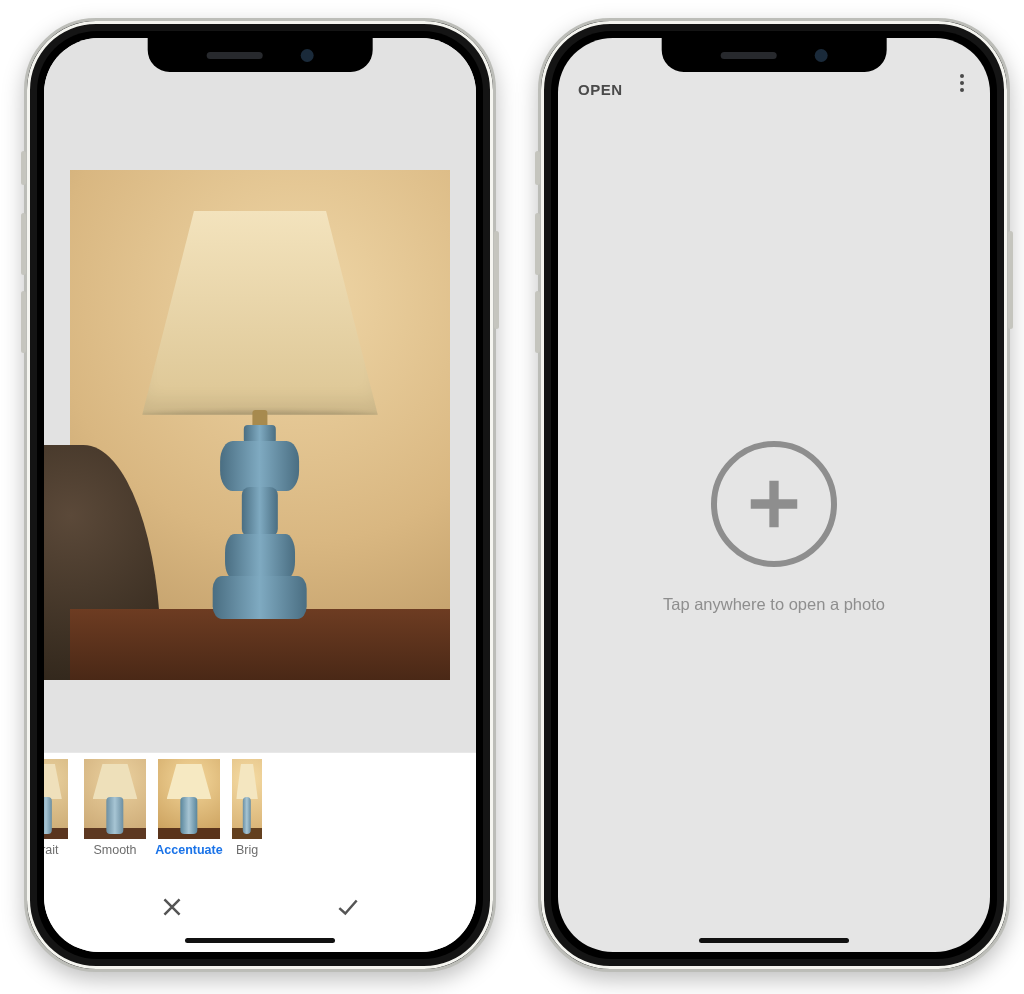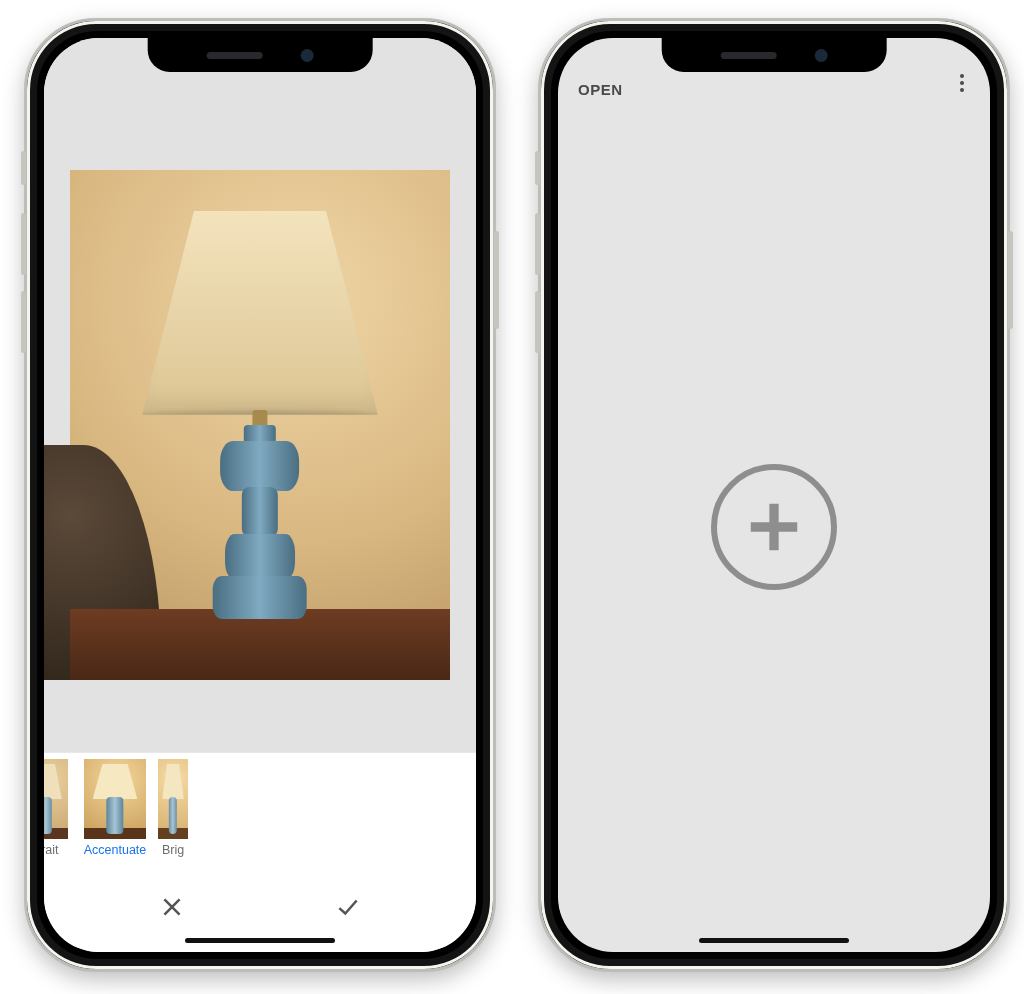--- a/index.html
+++ b/index.html
@@ -126,21 +126,21 @@
   }
   .filter-item.first { margin-left:-28px; width:60px;}
   .filter-item.last { width:38px; }
   .filter-thumb {
     width:62px; height:80px;
     position:relative; overflow:hidden;
   }
   .filter-item.first .filter-thumb{ width:44px; }
   .filter-item.last .filter-thumb{ width:30px; }
   .filter-label { font-size:12.5px; color:#6d6d6d; white-space:nowrap; }
-  .filter-label.selected { color:#1a73e8; font-weight:400; }
+  .filter-label.selected { color:#1a73e8; font-weight:700; }
 
   .action-bar {
     height: 74px; background:#fff;
     display:flex; align-items:center; justify-content:space-around;
     padding:0 40px 16px;
   }
   .action-btn {
     width:60px; height:40px; display:flex; align-items:center; justify-content:center;
     color:#555; cursor:pointer;
   }
@@ -216,20 +216,29 @@
               <div class="filter-thumb">
                 <div class="tl-bg" style="background:radial-gradient(circle at 55% 25%, #e9d09d, #c8a66f);"></div>
                 <div class="tl-table" style="background:#5a351f;"></div>
                 <div class="tl-shade" style="background:#efe0bb;"></div>
                 <div class="tl-body" style="background:linear-gradient(90deg,#6a8ea1, #a7c5d4, #6a8ea1);"></div>
               </div>
               <div class="filter-label">rtrait</div>
             </div>
             <div class="filter-item">
               <div class="filter-thumb">
+                <div class="tl-bg" style="background:radial-gradient(circle at 55% 25%, #ecd2a0, #c7a470);"></div>
+                <div class="tl-table" style="background:#5d3821;"></div>
+                <div class="tl-shade" style="background:#eee0ba;"></div>
+                <div class="tl-body" style="background:linear-gradient(90deg,#6c8fa2, #a7c5d4, #6c8fa2);"></div>
+              </div>
+              <div class="filter-label">Smooth</div>
+            </div>
+            <div class="filter-item">
+              <div class="filter-thumb">
                 <div class="tl-bg" style="background:radial-gradient(circle at 55% 25%, #f4d79b, #c69a56);"></div>
                 <div class="tl-table" style="background:#5a331b;"></div>
                 <div class="tl-shade" style="background:#f6e9c2;"></div>
                 <div class="tl-body" style="background:linear-gradient(90deg,#5a869c, #a7c5d4, #5a869c);"></div>
               </div>
               <div class="filter-label selected">Accentuate</div>
             </div>
             <div class="filter-item last">
               <div class="filter-thumb">
                 <div class="tl-bg" style="background:radial-gradient(circle at 55% 25%, #f5dba3, #d4ad6f);"></div>
@@ -279,19 +288,20 @@
           <span></span>
         </div>
       </div>
 
       <div class="empty-state">
         <div class="plus-circle">
           <svg viewBox="0 0 24 24">
             <path d="M12 3 V21 M3 12 H21" stroke="#8e8e8e" stroke-width="3.6" stroke-linecap="butt"></path>
           </svg>
         </div>
+        <div class="empty-text">Tap anywhere to open a photo</div>
       </div>
 
       <div class="home-indicator"></div>
     </div>
   </div>
 
 </div>
 
 </body></html>

